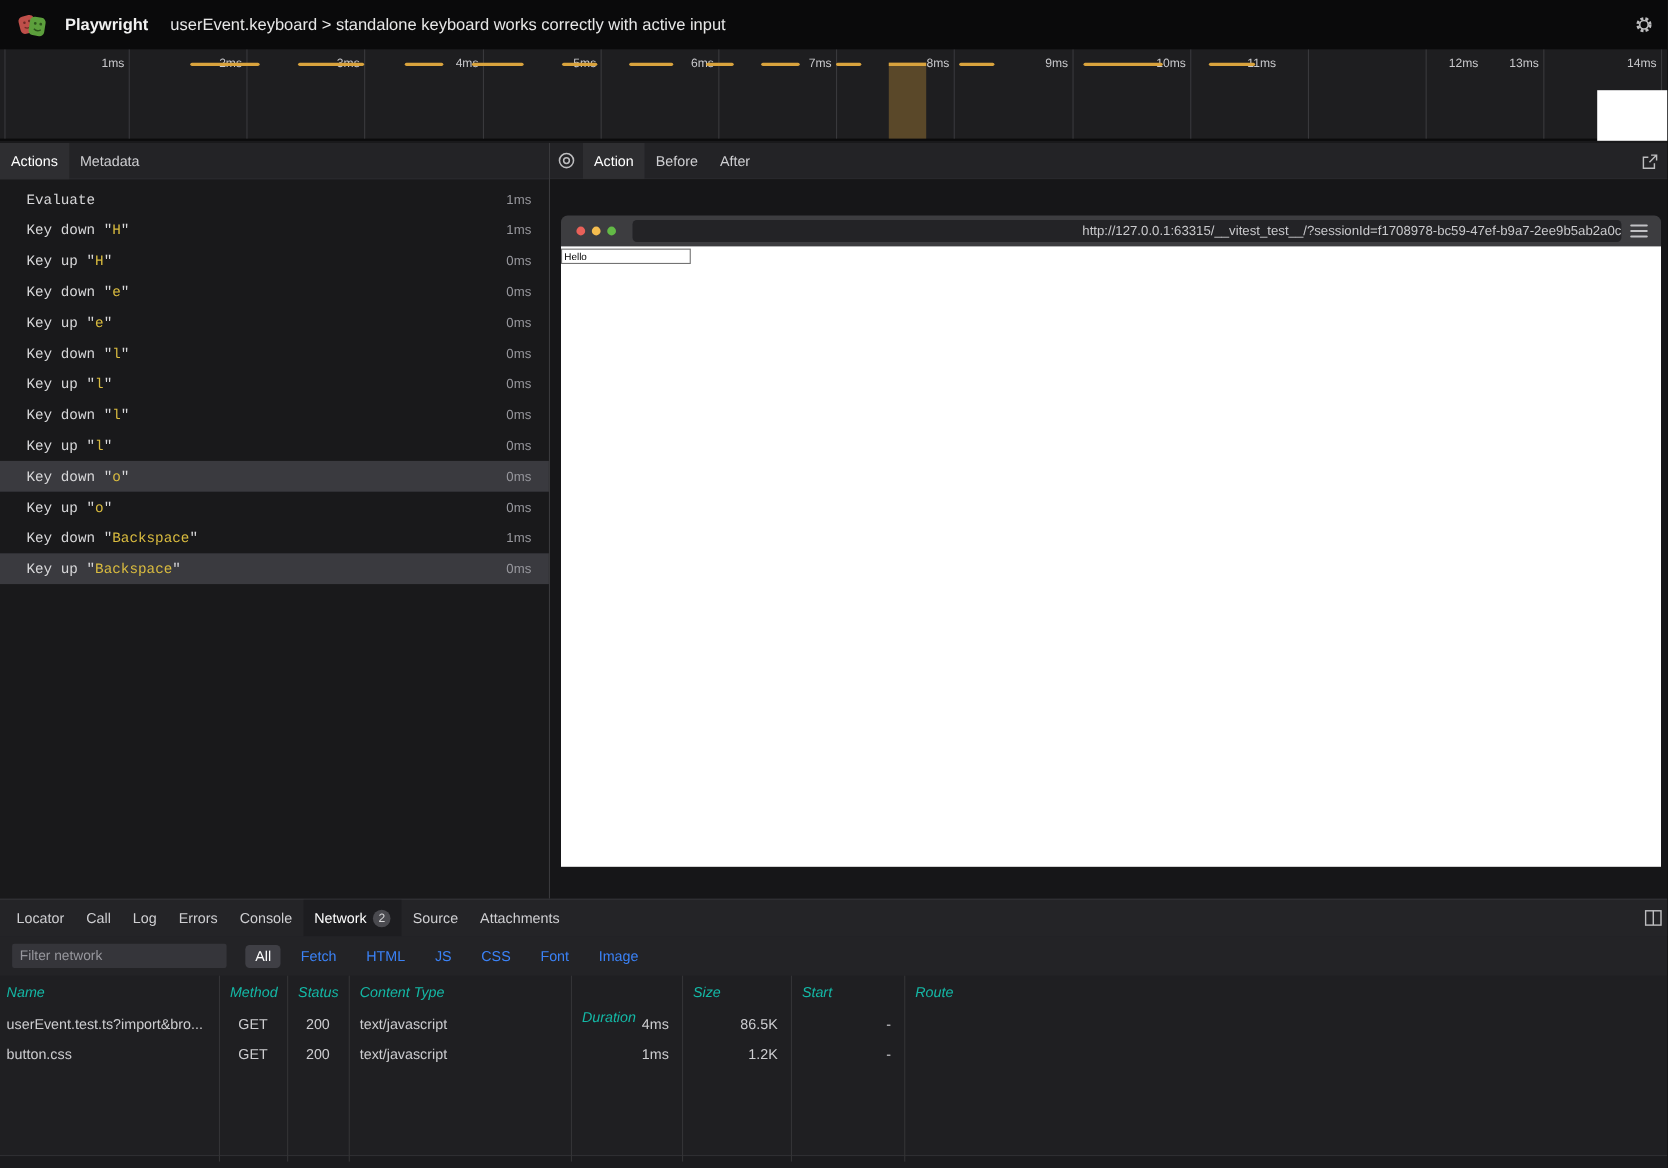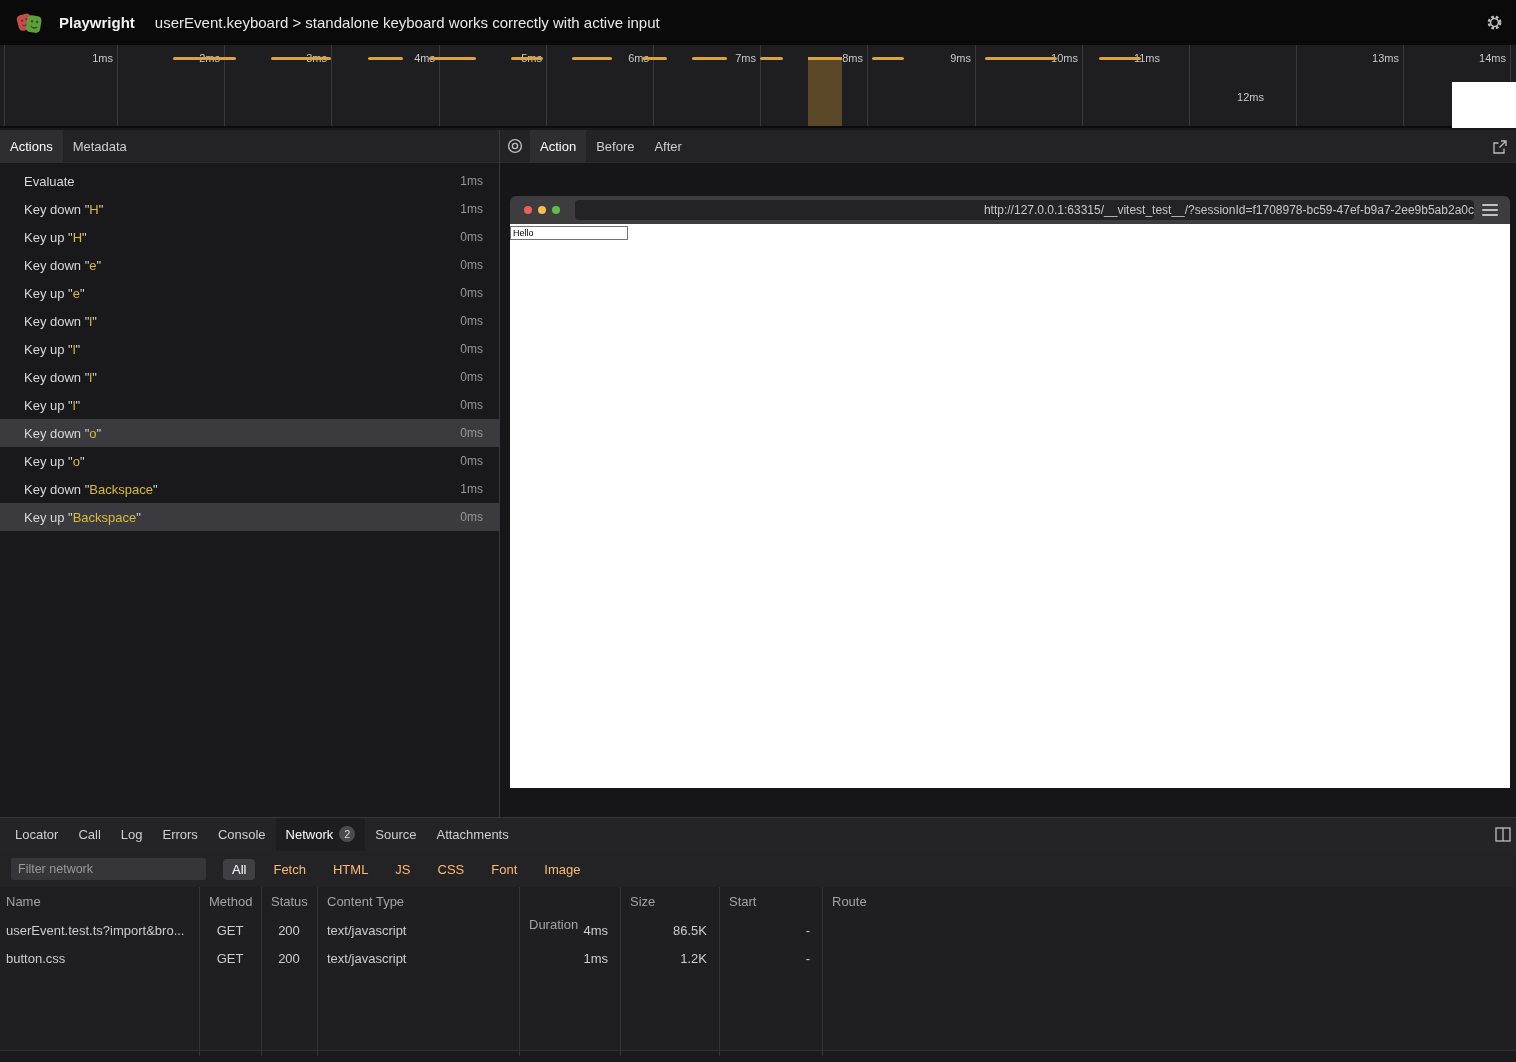--- a/index.html
+++ b/index.html
@@ -35,21 +35,21 @@
   .tab { height:33px; line-height:33px; padding:0 10px; color:#cfcfd2; cursor:pointer; white-space:nowrap; }
   .tab.selected { background:#2e2e31; color:#ffffff; }
   .tab.selected-dark { background:#1d1d20; color:#ffffff; }
   .tab-badge { display:inline-block; min-width:16px; height:16px; line-height:16px; border-radius:8px; background:#4a4a4f;
                color:#d6d6d8; font-size:11px; text-align:center; margin-left:6px; padding:0 2px; vertical-align:1px; }
 
   
   #action-list { padding-top:4px; }
   .action-row { height:28px; display:flex; align-items:center; padding:0 16px 0 24px; cursor:pointer; }
   .action-row.selected { background:#3a3a3f; }
-  .action-label { flex:1 1 auto; color:#d8d8da; white-space:nowrap; overflow:hidden; }
+  .action-label { flex:1 1 auto; color:#d8d8da; white-space:nowrap; overflow:hidden;font-family:Liberation Mono, monospace; }
   .action-key { color:var(--key-yellow,#d9bb3f); }
   .action-duration { flex:0 0 auto; color:#97979d; font-size:12px; }
 
   
   #right-tabbar { position:relative; }
   #target-btn { width:30px; height:33px; display:flex; align-items:center; justify-content:center; cursor:pointer; }
   #ext-btn { position:absolute; right:8px; top:9px; width:16px; height:16px; cursor:pointer; }
   #snapshot-area { position:absolute; left:0; right:0; top:33px; bottom:0; background:#161618; }
   #browser-chrome { position:absolute; left:10px; top:33px; width:1000px; height:42px; background:#3d3d40; border-radius:6px 6px 0 0;text-align:right; }
   .traffic { position:absolute; top:10px; width:8px; height:8px; border-radius:50%; }
@@ -66,26 +66,26 @@
 
   
   #bottom-panel { position:absolute; left:0; top:817px; width:1516px; height:245px; background:#232326; border-top:1px solid #39393c; }
   #bottom-tabbar { position:relative; height:33px; background:#242427; border-bottom:0; display:flex; align-items:center; padding-left:5px; }
   #split-btn { position:absolute; right:5px; top:9px; width:16px; height:15px; cursor:pointer; }
   #filter-row { position:absolute; left:0; top:33px; height:36px; width:1516px; display:flex; align-items:center; }
   #filter-input { margin-left:11px; width:195px; height:22px; background:#35353a; border:none; outline:none; border-radius:2px;
                   color:#d8d8da; font-family:"Liberation Sans", sans-serif; font-size:12.5px; padding-left:7px; }
   #filter-input::placeholder { color:#97979d; }
   #chip-row { display:flex; align-items:flex-end; margin-left:17px; }
-  .chip { padding:3px 9px; margin-right:9px; border-radius:4px; color:#fdba74; cursor:pointer; }
+  .chip { padding:3px 9px; margin-right:9px; border-radius:4px; color:#3b82f6; cursor:pointer; }
   .chip.selected { background:#3f3f45; color:#ffffff; }
 
   #net-table { position:absolute; left:0; top:69px; right:0; bottom:0; background:#1f1f22; }
   .net-row { display:flex; height:28px; align-items:center; color:#cdcdd0; cursor:pointer; }
-  #net-header { height:29px; color:#a3a3a3; cursor:default; }
+  #net-header { height:29px; color:#14b8a6; cursor:default;font-style:italic; }
   .net-cell { height:100%; display:flex; align-items:center; padding-left:10px; white-space:nowrap; overflow:hidden; text-overflow:ellipsis; flex:0 0 auto; }
   .net-cell.first { padding-left:6px; }
   .net-cell.center { justify-content:center; padding-left:0; }
   .net-cell.right { justify-content:flex-end; padding-left:0; padding-right:12px; }
   .col-border { position:absolute; top:0; bottom:6px; width:1px; background:#333336; z-index:3; }
   #net-bottom-strip { position:absolute; left:0; right:0; bottom:0; height:12px; background:#1b1b1e; border-top:1px solid #2e2e32; z-index:2; }
 
   svg .stroke { stroke:#bdbdbf; fill:none; }
 </style>
 </head>
@@ -134,21 +134,21 @@
       <div class="tl-label" style="left: 680px;">7ms</div>
       <div class="tl-grid" style="left: 867px;"></div>
       <div class="tl-label" style="left: 787px;">8ms</div>
       <div class="tl-grid" style="left: 975px;"></div>
       <div class="tl-label" style="left: 895px;">9ms</div>
       <div class="tl-grid" style="left: 1082px;"></div>
       <div class="tl-label" style="left: 1002px;">10ms</div>
       <div class="tl-grid" style="left: 1189px;"></div>
       <div class="tl-label" style="left: 1109px; text-align: center;">11ms</div>
       <div class="tl-grid" style="left: 1296px;"></div>
-      <div class="tl-label" style="left: 1188px; margin-top: 39px;">12ms</div>
+      <div class="tl-label" style="left: 1268px;">12ms</div>
       <div class="tl-grid" style="left: 1403px;"></div>
       <div class="tl-label" style="left: 1323px;">13ms</div>
       <div class="tl-grid" style="left: 1510px;"></div>
       <div class="tl-label" style="left: 1430px;">14ms</div>
       <div class="tl-tick" style="left: 173px; width: 63px;"></div>
       <div class="tl-tick" style="left: 271px; width: 60px;"></div>
       <div class="tl-tick" style="left: 368px; width: 35px;"></div>
       <div class="tl-tick" style="left: 429px; width: 47px;"></div>
       <div class="tl-tick" style="left: 511px; width: 32px;"></div>
       <div class="tl-tick" style="left: 572px; width: 40px;"></div>

